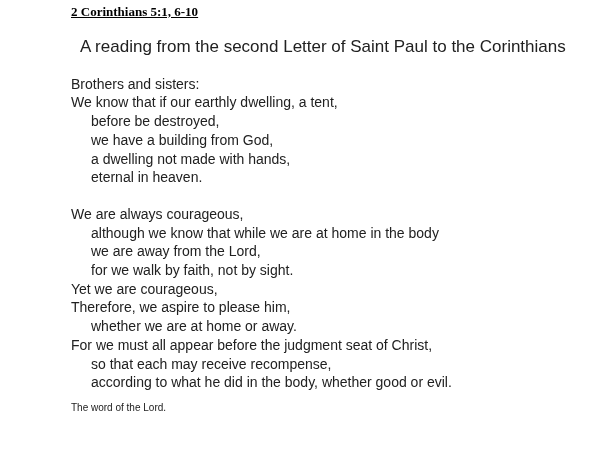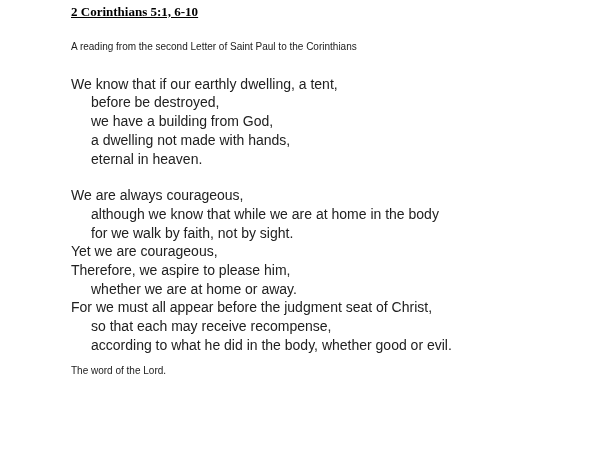--- a/index.html
+++ b/index.html
@@ -23,22 +23,22 @@
   .title {
     margin: 0;
     font-family: "Liberation Serif", "DejaVu Serif", serif;
     font-weight: bold;
     font-size: 13px;
     line-height: 15px;
     text-decoration: underline;
     color: #000000;
   }
   .intro {
-    margin: 19px 0 0 0;
-    font-size: 10px;
+    margin: 19px 0 0 9px;
+    font-size: 17px;
     line-height: 18.7px;
   }
   .stanzas {
     margin-top: 16px;
   }
   .stanza {
     margin-top: 18px;
   }
   .line {
     font-size: 14px;
@@ -57,29 +57,31 @@
 </head>
 <body>
 
 <div class="page">
   <h1 class="title">2 Corinthians 5:1, 6-10</h1>
 
   <p class="intro">A reading from the second Letter of Saint Paul to the Corinthians</p>
 
   <div class="stanzas" id="stanzas">
       <div class="stanza">
+        <div class="line">Brothers and sisters:</div>
         <div class="line">We know that if our earthly dwelling, a tent,</div>
         <div class="line indent">before be destroyed,</div>
         <div class="line indent">we have a building from God,</div>
         <div class="line indent">a dwelling not made with hands,</div>
         <div class="line indent">eternal in heaven.</div>
       </div>
       <div class="stanza">
         <div class="line">We are always courageous,</div>
         <div class="line indent">although we know that while we are at home in the body</div>
+        <div class="line indent">we are away from the Lord,</div>
         <div class="line indent">for we walk by faith, not by sight.</div>
         <div class="line">Yet we are courageous,</div>
         <div class="line">Therefore, we aspire to please him,</div>
         <div class="line indent">whether we are at home or away.</div>
         <div class="line">For we must all appear before the judgment seat of Christ,</div>
         <div class="line indent">so that each may receive recompense,</div>
         <div class="line indent">according to what he did in the body, whether good or evil.</div>
       </div>
     </div>
 

